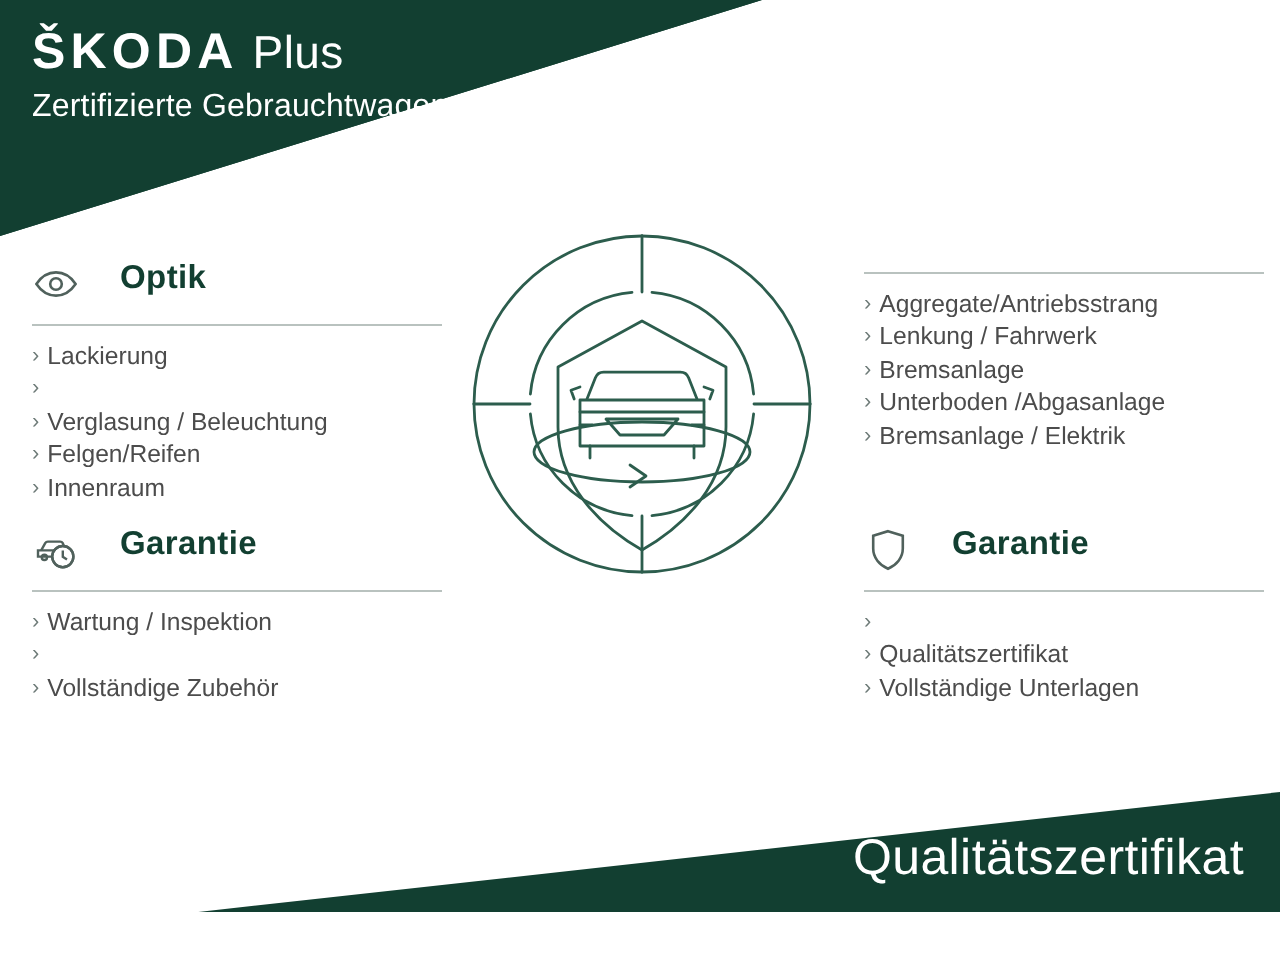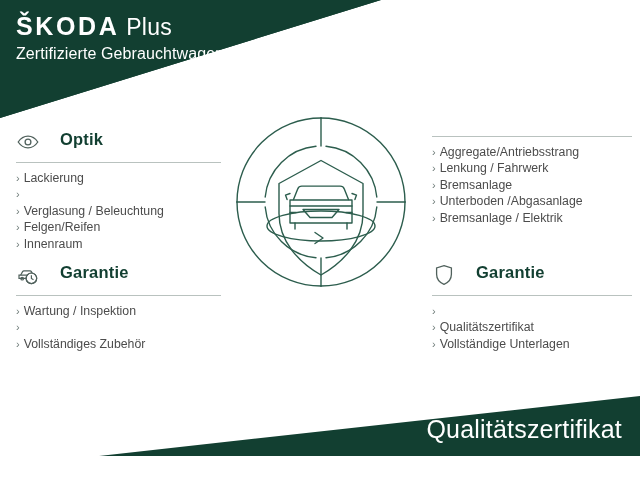--- a/index.html
+++ b/index.html
@@ -231,21 +231,21 @@
     <ul class="sec-list">
       <li>
           <span class="chev">›</span>
           <span>Wartung / Inspektion</span>
         </li>
       <li>
           <span class="chev">›</span>
         </li>
       <li>
           <span class="chev">›</span>
-          <span>Vollständiges Zubehör</span>
+          <span>Vollständige Zubehör</span>
         </li>
     </ul>
   </div>
 
   <div class="col col-right sec-technik">
     <div class="sec-rule"></div>
     <ul class="sec-list">
       <li>
           <span class="chev">›</span>
           <span>Aggregate/Antriebsstrang</span>

